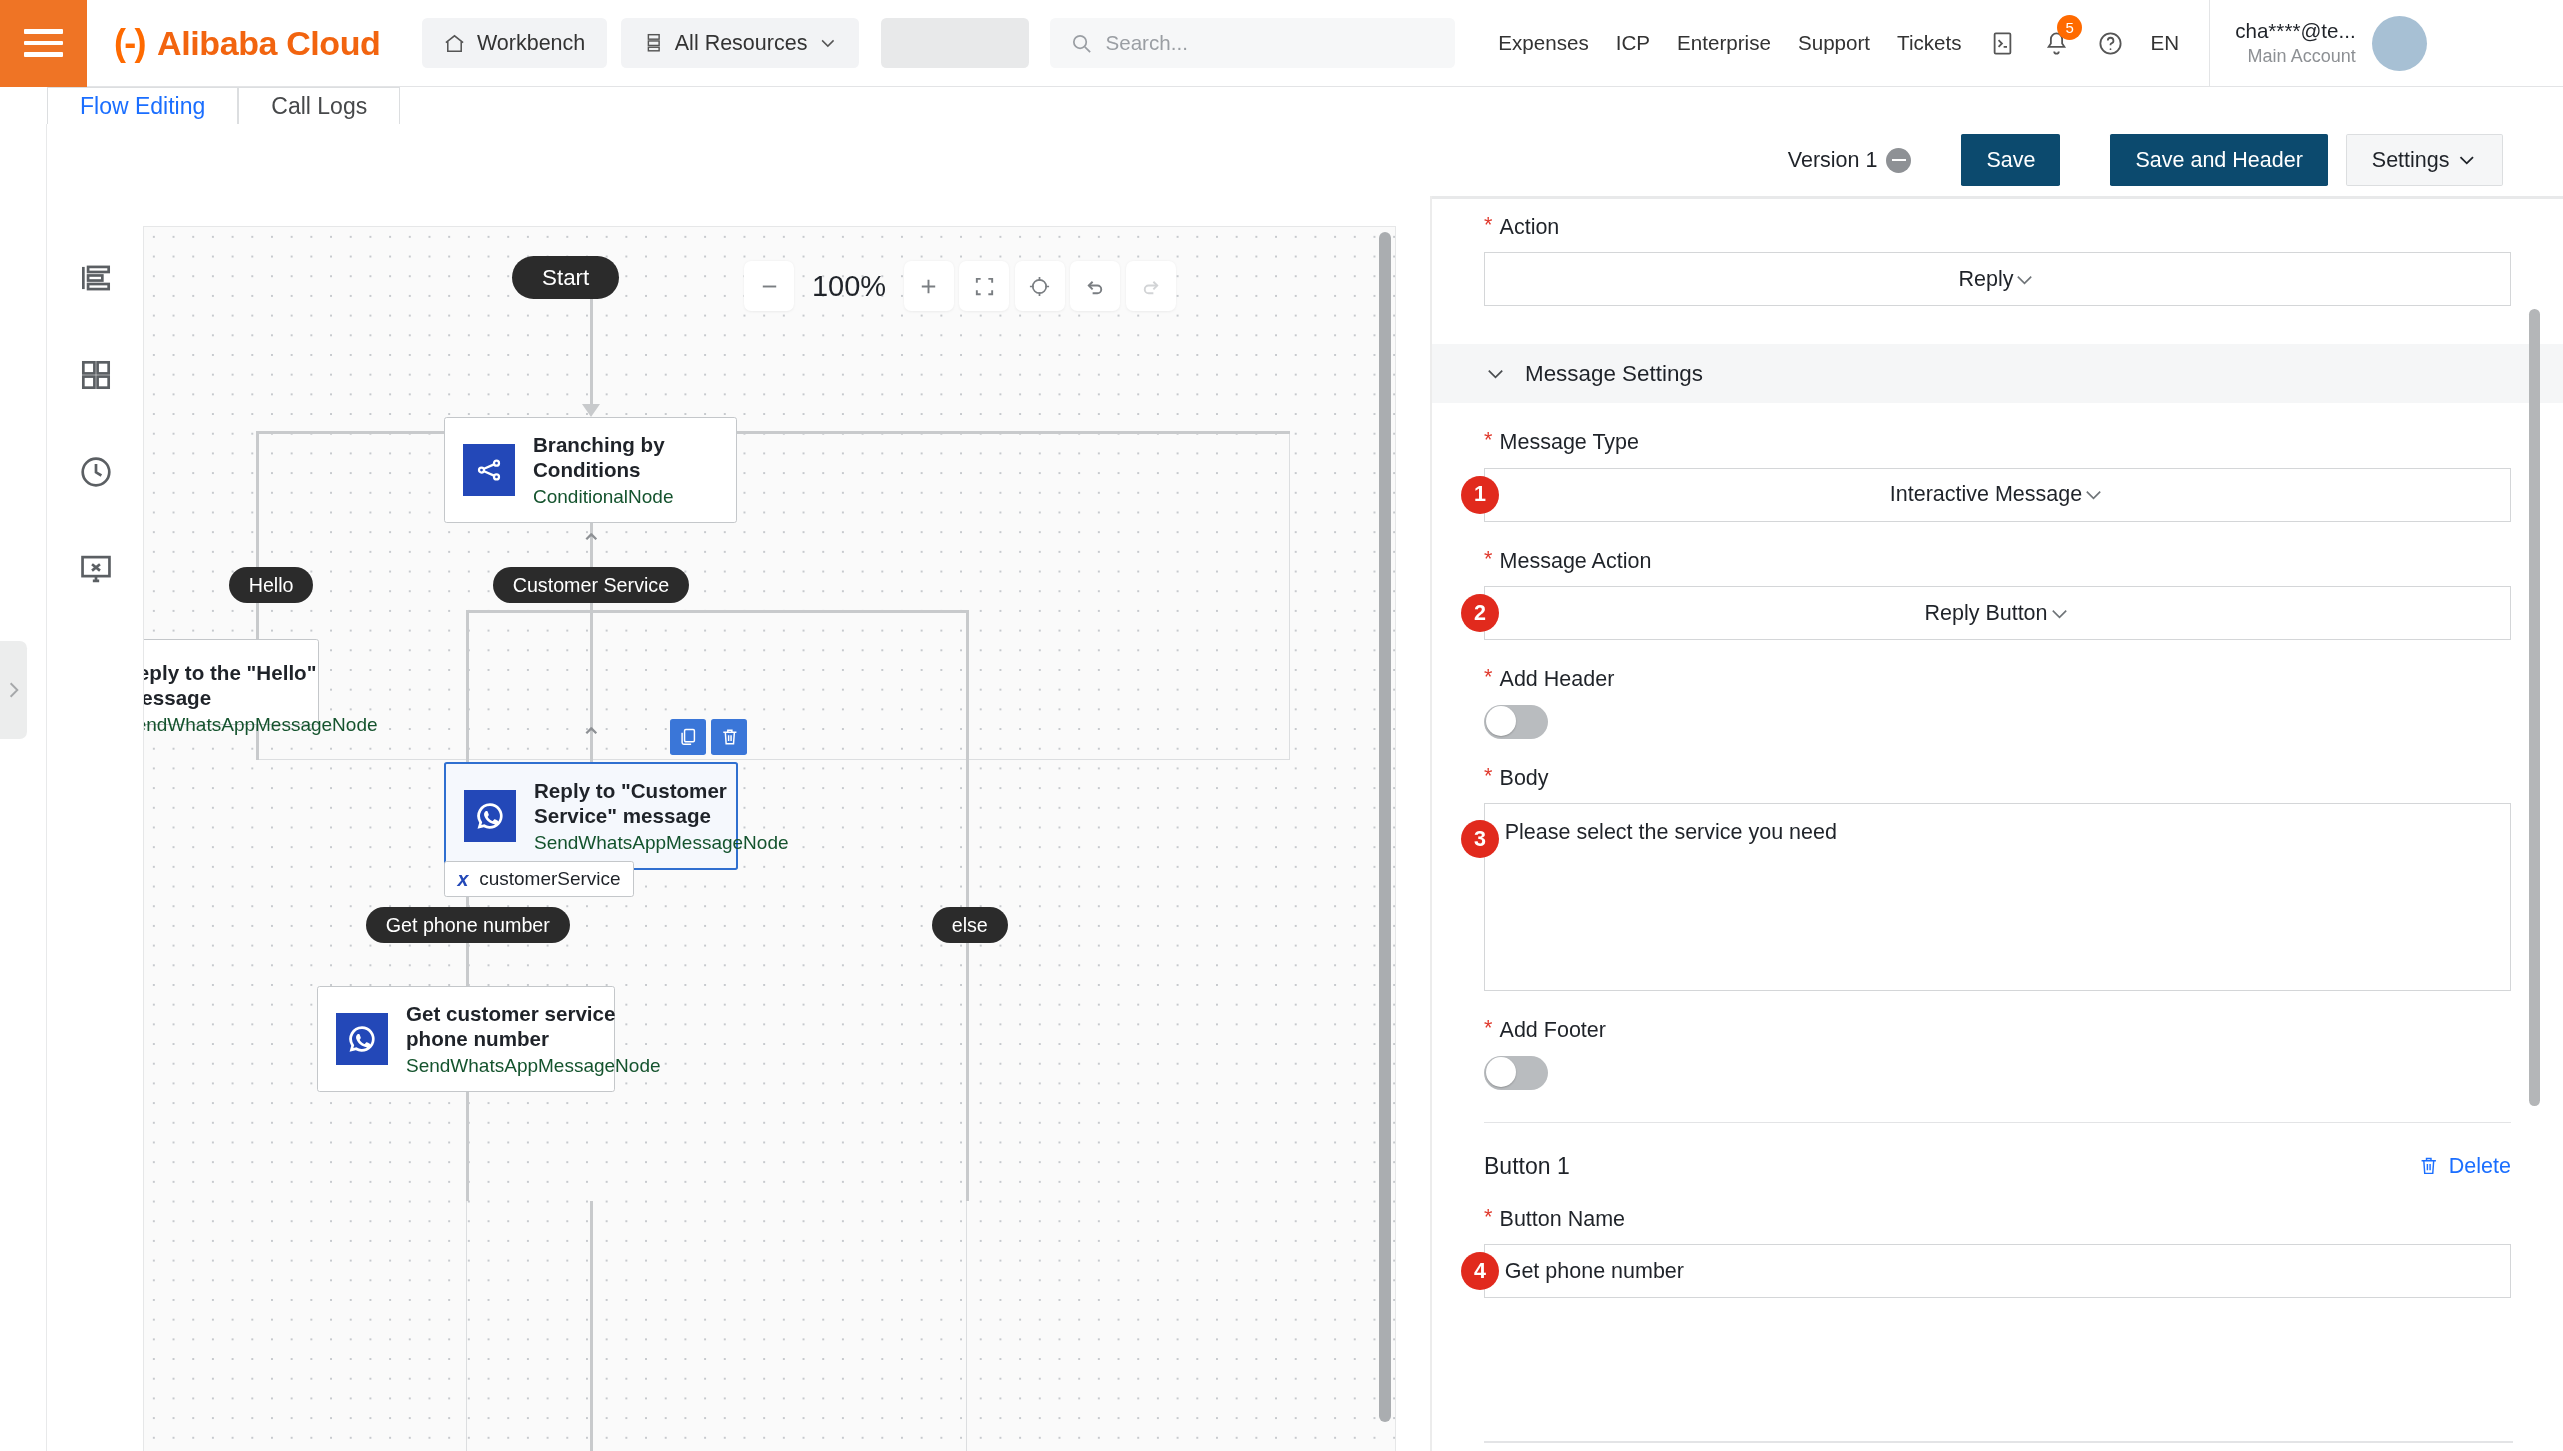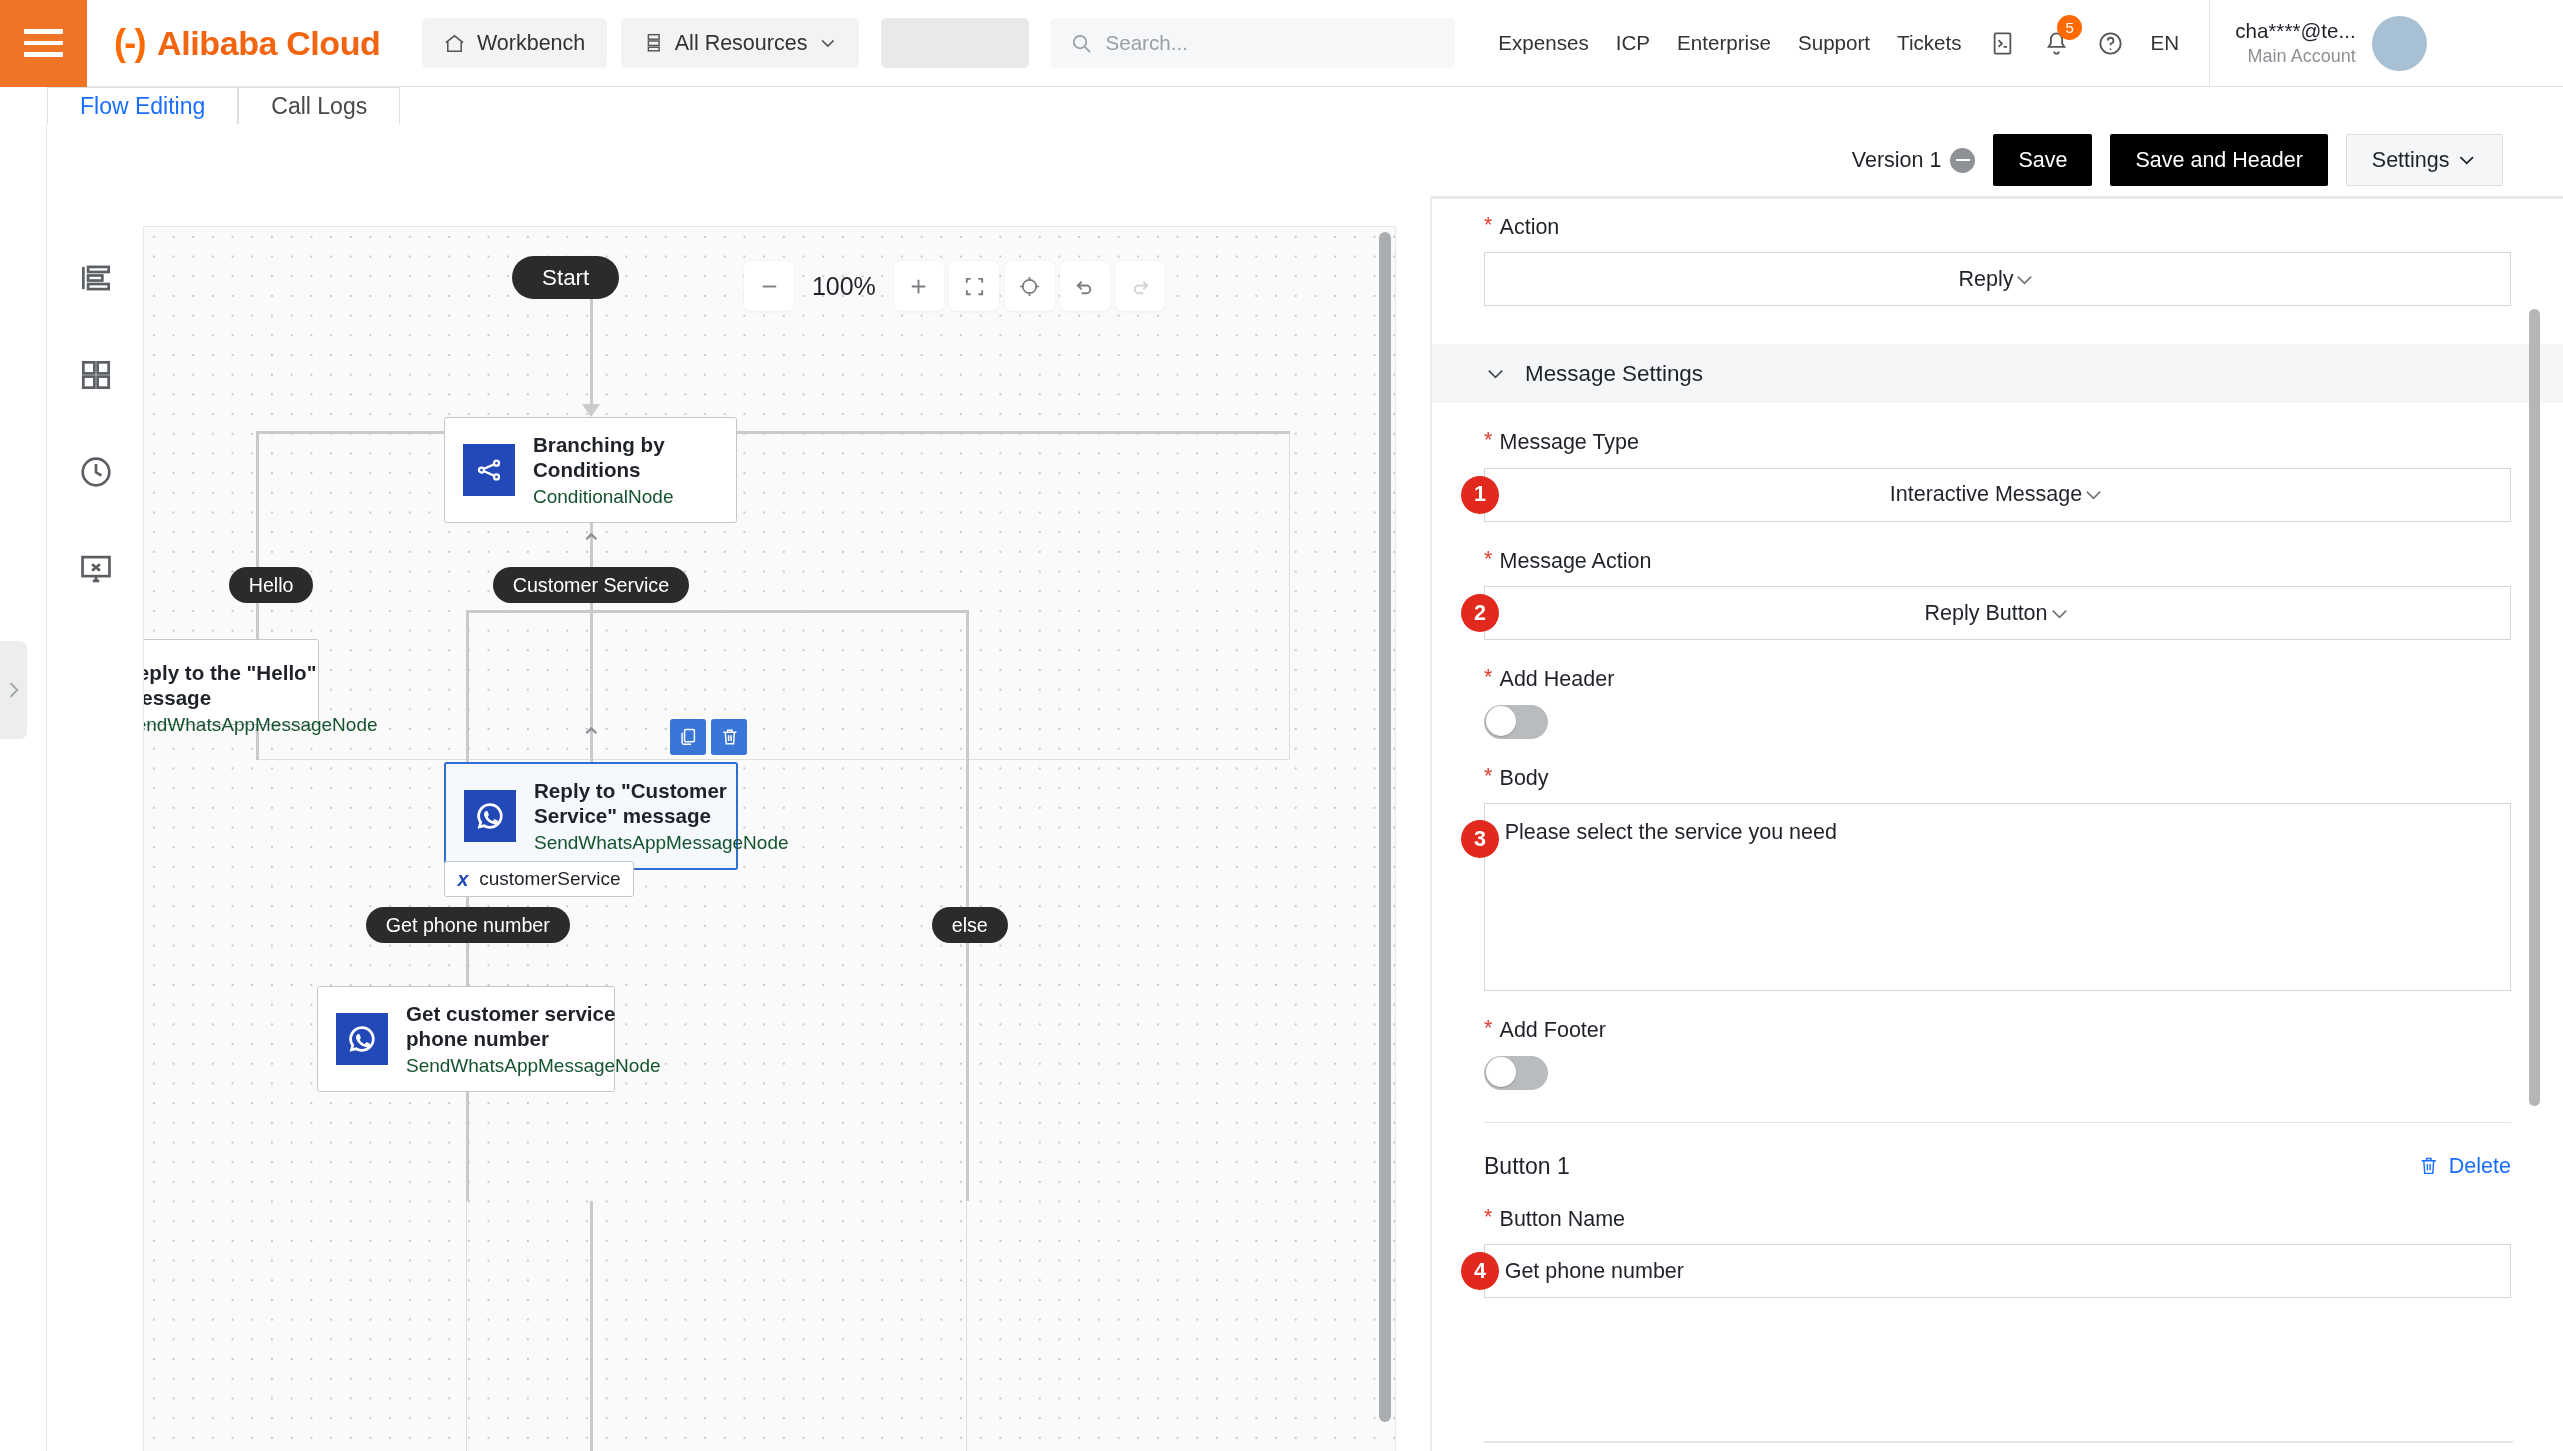--- a/index.html
+++ b/index.html
@@ -110,21 +110,21 @@
   .vbubble {
     width:25px;height:25px;border-radius:50%;background:#8e9195;
     display:flex;align-items:center;justify-content:center;
   }
   .vbubble i { display:block; width:14.3px; height:2.7px; background:#fff; }
   .btn {
     height: 52px; display:flex; align-items:center; justify-content:center;
     padding: 0 25px; font-size: 21.5px; border-radius: 1.8px; cursor:pointer;
     white-space: nowrap;
   }
-  .btn.primary { background:#000000; color:#fff; }
+  .btn.primary { background:#0c4a6e; color:#fff;margin-left:32px; }
   .btn.ghost { background:#f5f6f7; color:#1f2329; border:0.9px solid #dcdee0; gap:6px; }
 
   
   .canvas-wrap {
     position: absolute; top: 226px; left: 143px;
     width: 1253px; height: 1226px;
     background: #fafafa; border: 0.9px solid #e6e7e8;
     overflow: hidden;
   }
   .canvas-dots {
@@ -143,21 +143,21 @@
   
   .zoombar {
     position: absolute; top: 260px; left: 743px; display:flex; align-items:center; gap: 5.4px;
     z-index: 6;
   }
   .zb {
     width: 50px; height: 50px; background:#fff; border-radius:7.2px;
     display:flex;align-items:center;justify-content:center; cursor:pointer;
     color:#7a7e82; box-shadow:0 0.9px 2.7px rgba(0,0,0,.06);
   }
-  .zlabel { font-size:25px; color:#1f2329; padding:0 12.5px; min-width:86px; text-align:center;}
+  .zlabel { font-size:29px; color:#1f2329; padding:0 12.5px; min-width:86px; text-align:center;}
 
   
   .pill {
     position:absolute; background:#2b2b2b; color:#fff; border-radius:18px;
     height: 36px; display:flex; align-items:center; justify-content:center;
     padding: 0 19.7px; font-size: 19.7px; white-space:nowrap; z-index: 5; cursor:pointer;
   }
   .startpill {
     position:absolute; background:#2b2b2b; color:#fff; border-radius:21.5px;
     height: 43px; display:flex; align-items:center; justify-content:center;

